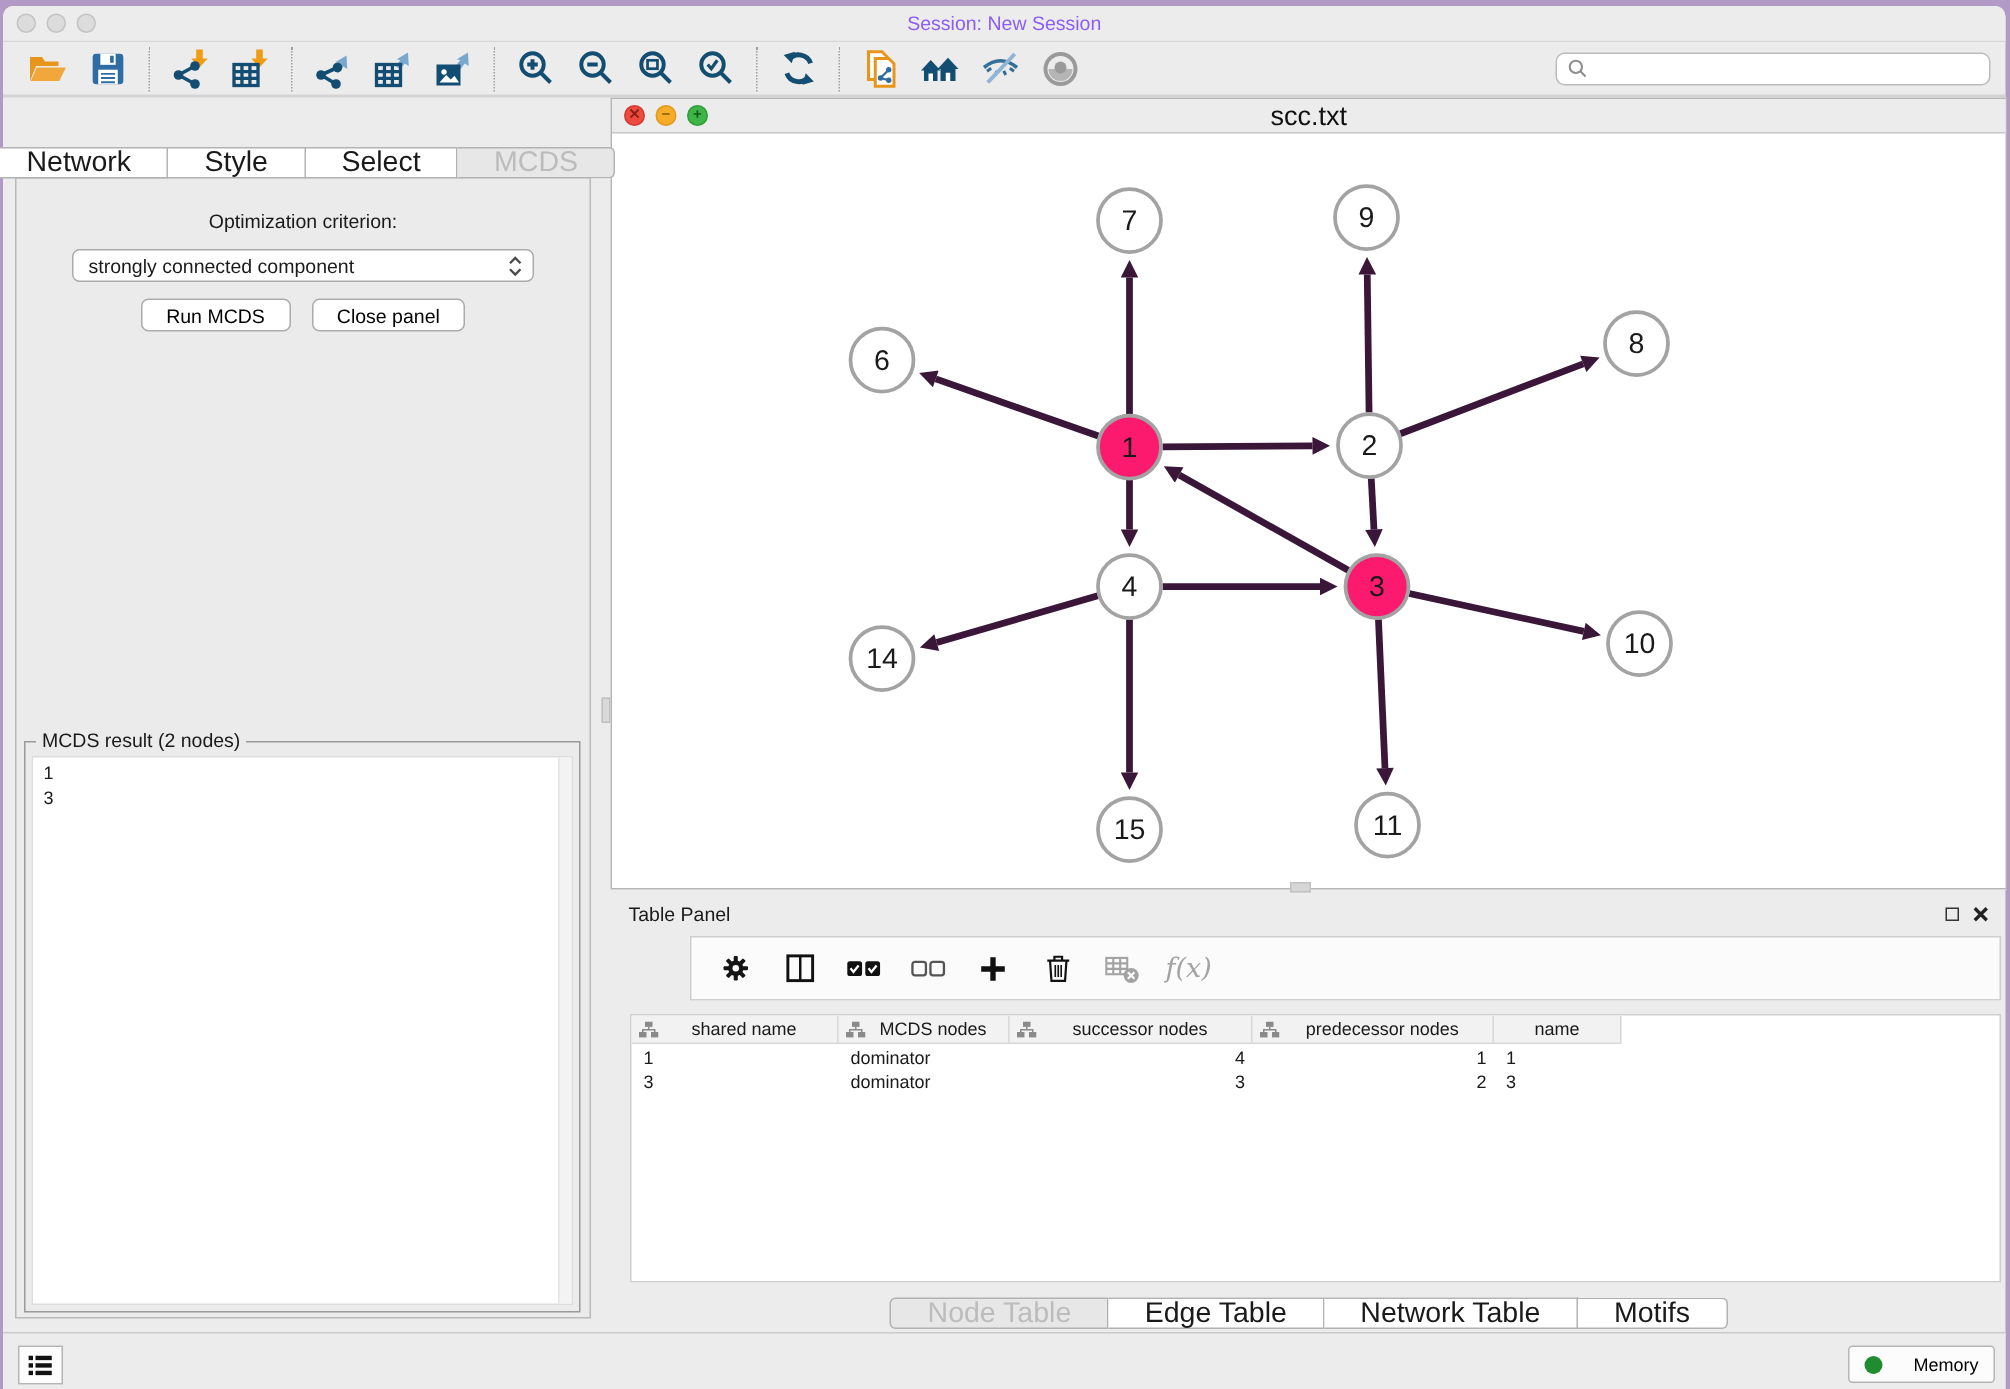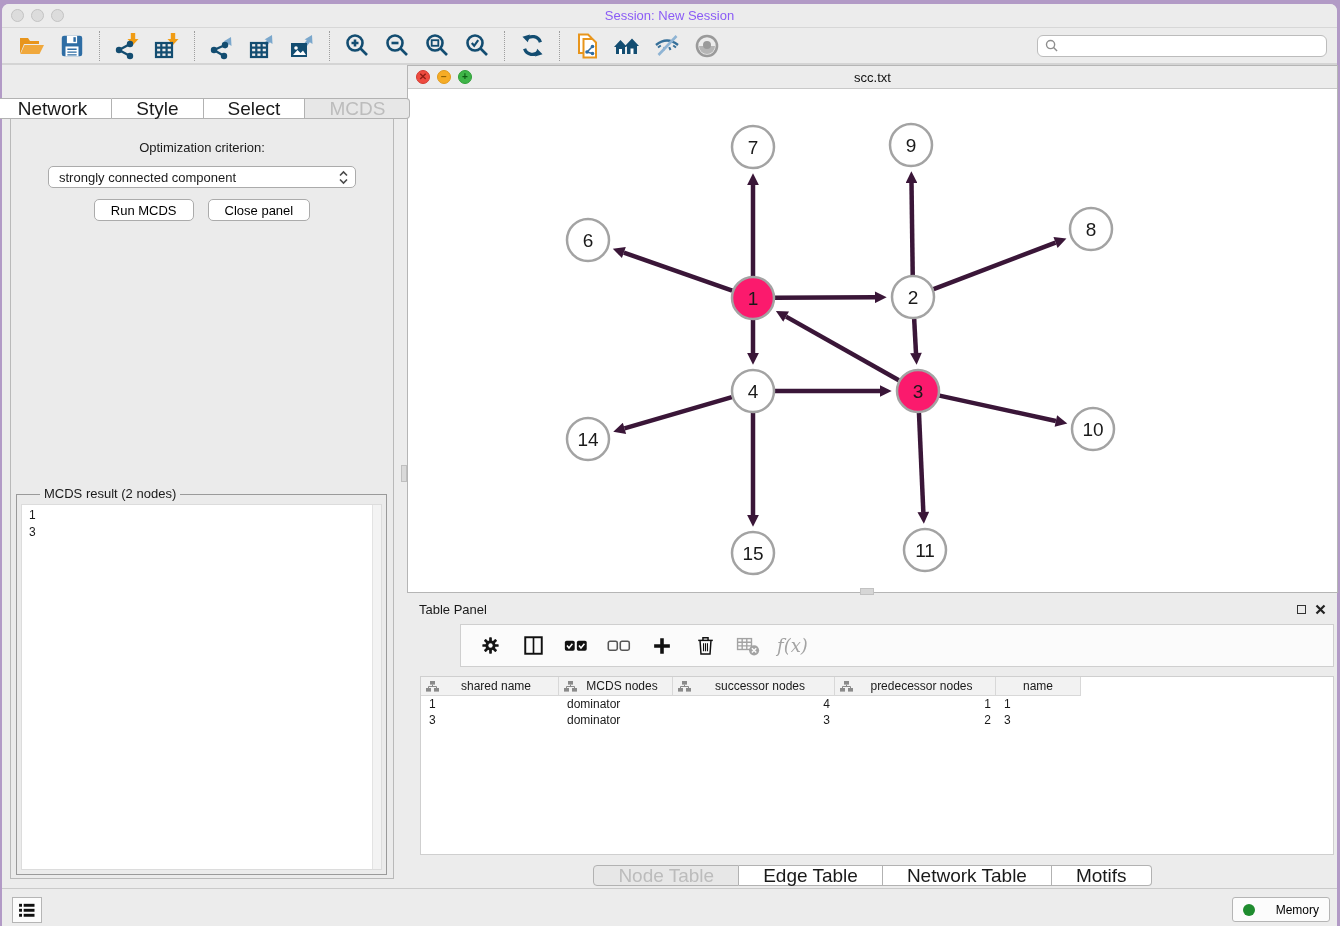--- a/index.html
+++ b/index.html
@@ -30,38 +30,38 @@
   .tab:first-child { border-left-width:1px; border-radius:4px 0 0 4px; }
   .tab:last-child { border-radius:0 4px 4px 0; }
   .tab.active { background:#e7e7e7; color:#bcbcbc; }
   .cp-content { position:absolute; top:53px; left:8px; right:7px; bottom:9px; background:#ebebeb; border:1px solid #b9b9b9; }
   .opt-label { margin-top:21px; text-align:center; font-size:13px; }
   .criterion { margin:11px auto 0; width:308px; height:22px; background:#fff; border:1px solid #ababab; border-radius:5px; display:flex; align-items:center; padding:0 6px 0 10px; font-size:13px; }
   .criterion .spacer { flex:1; }
   .btn-row { margin-top:11px; display:flex; justify-content:center; gap:14px; }
   .btn { height:22px; padding:0 16px; background:#fff; border:1px solid #ababab; border-radius:5px; font-size:13px; font-family:inherit; cursor:default; }
   .result-fieldset { position:absolute; left:5px; right:6px; top:375px; bottom:3px; border:1px solid #9a9a9a; }
-  .result-legend { position:absolute; top:-9px; left:7px; background:#ebebeb; padding:0 4px; font-size:13px;margin-left:16px; }
+  .result-legend { position:absolute; top:-9px; left:7px; background:#ebebeb; padding:0 4px; font-size:13px; }
   .result-area { position:absolute; left:4px; right:4px; top:9px; bottom:4px; background:#fff; border:1px solid #dcdcdc; font-size:12px; line-height:17px; padding:2px 14px 2px 7px; overflow:hidden; }
   .result-scroll { position:absolute; right:0; top:0; bottom:0; width:9px; background:#f3f3f3; border-left:1px solid #e3e3e3; }
 
   
   .vsplit { position:absolute; left:399px; width:6px; top:61px; bottom:38px; }
   .vgrip { position:absolute; left:0; top:400px; width:6px; height:17px; background:#d9d9d9; border:1px solid #bfbfbf; }
   .hgrip { position:absolute; left:452px; top:522px; width:14px; height:7px; background:#d6d6d6; border:1px solid #c2c2c2; }
 
   
   .netwin { position:absolute; left:405px; top:61px; width:931px; height:528px; background:#fff; border:1px solid #b5b5b5; }
   .net-titlebar { position:relative; height:23px; background:#ececec; border-bottom:1px solid #c9c9c9; }
   .traffic { position:absolute; left:8px; top:4px; display:flex; gap:7px; }
   .tl { width:14px; height:14px; border-radius:50%; display:flex; align-items:center; justify-content:center; font-size:10px; font-weight:bold; line-height:1; }
   .tl-red { background:#ee4b40; border:1px solid #d33a30; color:#8e1d15; }
   .tl-yel { background:#f6ac26; border:1px solid #e09a1d; color:#8e6206; }
   .tl-grn { background:#3fb548; border:1px solid #2f9e38; color:#0c5c13; }
-  .net-title { text-align:center; line-height:23px; font-size:13px; color:#111; }
+  .net-title { text-align:center; line-height:23px; font-size:18px; color:#111; }
   .net-canvas { position:absolute; left:0; right:0; top:23px; bottom:0; }
 
   
   .tp { position:absolute; left:405px; top:591px; width:931px; bottom:38px; }
   .tp-toolbar { position:absolute; left:13px; right:4px; top:29px; height:43px; background:#fbfbfb; border:1px solid #cfcfcf; display:flex; align-items:center; gap:15px; padding-left:15px;margin-left:40px; }
   .tpbtn { background:none; border:none; display:flex; align-items:center; justify-content:center; width:28px; height:30px; cursor:default; }
   .fx { font-family:"DejaVu Serif","Liberation Serif",serif; font-style:italic; font-size:18px; color:#a3a3a3; }
   .tp-table { position:absolute; left:13px; right:4px; top:81px; bottom:33px; background:#fff; border:1px solid #cfcfcf; overflow:hidden; }
   .th-row { display:inline-flex; height:19px; background:#f2f2f2; border-bottom:1px solid #d8d8d8; }
   .th { border-right:1px solid #d8d8d8; display:flex; align-items:center; font-size:12px; padding-left:5px; }

